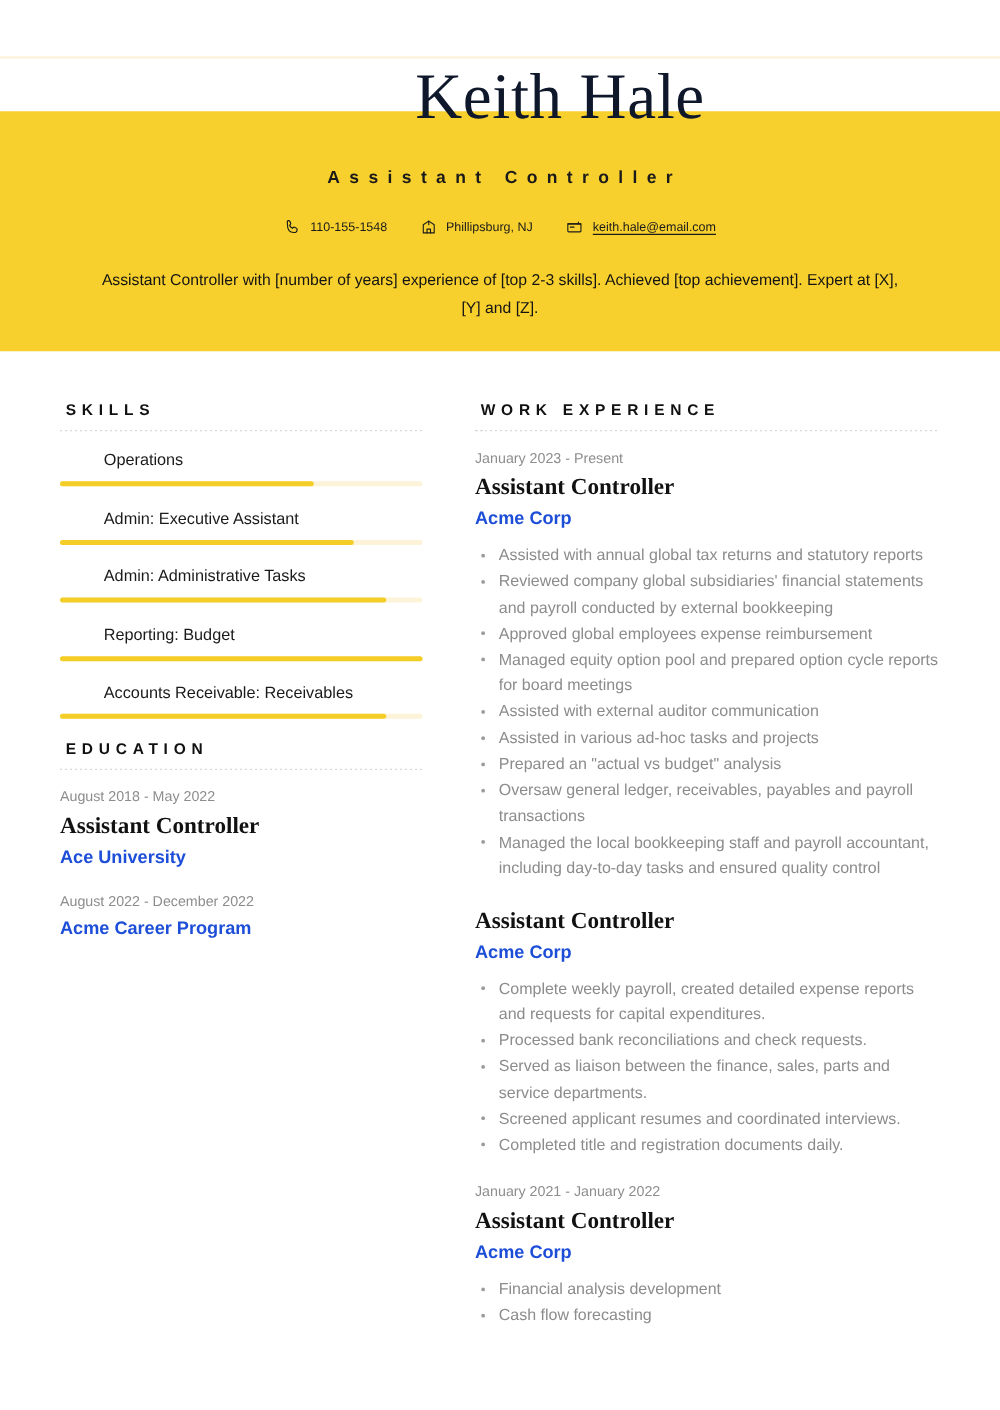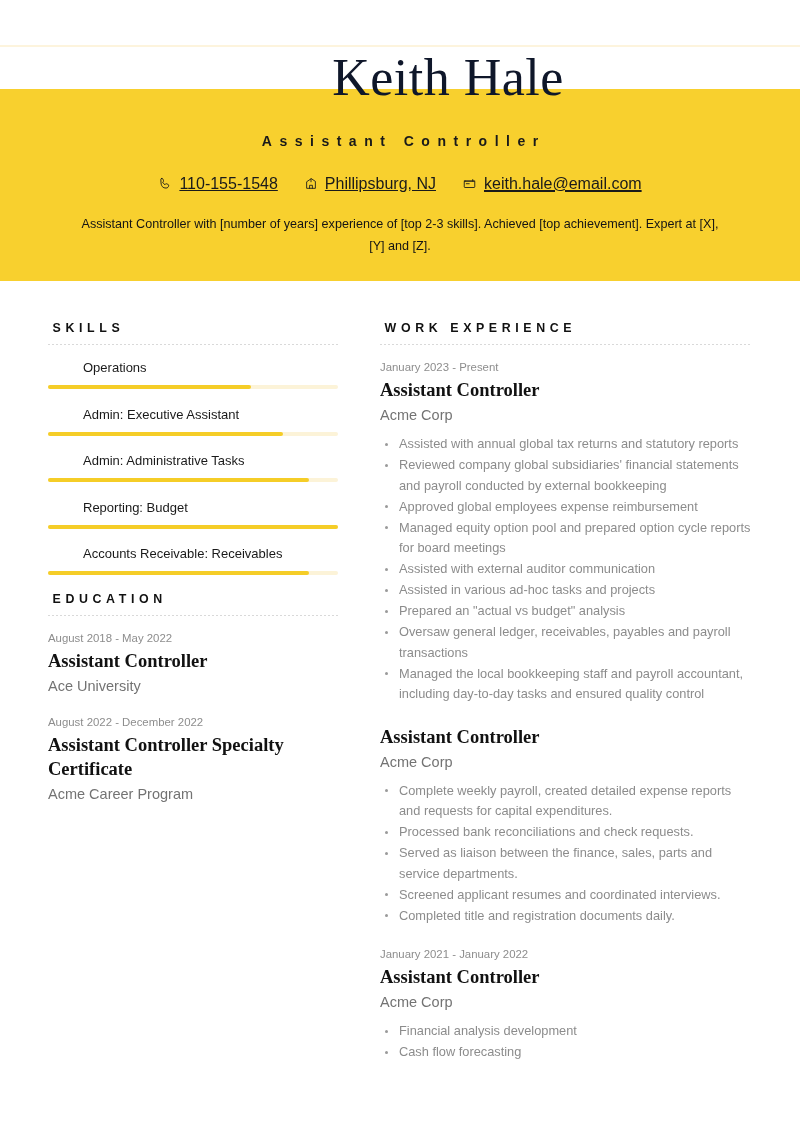--- a/index.html
+++ b/index.html
@@ -76,23 +76,22 @@
   }
   .contacts {
     position: absolute;
     top: 175px;
     left: 0;
     width: 800px;
     display: flex;
     justify-content: center;
     align-items: center;
     gap: 26px;
-    font-size: 16px;
-    color: #1a1a1a;
-    text-decoration: underline;
+    font-size: 10px;
+    color: #1a1a1a;
   }
   .contact {
     display: flex;
     align-items: center;
     gap: 7px;
     white-space: nowrap;
   }
   .contact svg { display: block; }
   .contact-link {
     color: #1a1a1a;
@@ -177,22 +176,23 @@
   .entry-title {
     font-family: "Liberation Serif", "DejaVu Serif", serif;
     font-size: 18.5px;
     font-weight: 700;
     line-height: 24px;
     color: #111111;
     margin-bottom: 3px;
   }
   .entry-org {
     font-size: 14.5px;
-    color: #737373;
+    color: #1d4ed8;
     line-height: 21px;
+    font-weight: bold;
   }
   .bullets {
     list-style: none;
     margin: 8px 0 0 0;
     padding: 0;
   }
   .bullets li {
     position: relative;
     padding-left: 19px;
     font-size: 12.8px;
@@ -307,21 +307,20 @@
         <div class="section-title">Education</div>
         <div class="section-rule"></div>
         <div id="education-list">
             <div class="entry edu-entry">
               <div class="entry-date">August 2018 - May 2022</div>
               <div class="entry-title">Assistant Controller</div>
               <div class="entry-org">Ace University</div>
             </div>
             <div class="entry edu-entry">
               <div class="entry-date">August 2022 - December 2022</div>
-              <div class="entry-title">Assistant Controller Specialty Certificate</div>
               <div class="entry-org">Acme Career Program</div>
             </div>
           </div>
       </div>
 
     </div>
 
     <div class="col-right">
       <div class="section">
         <div class="section-title">Work Experience</div>

